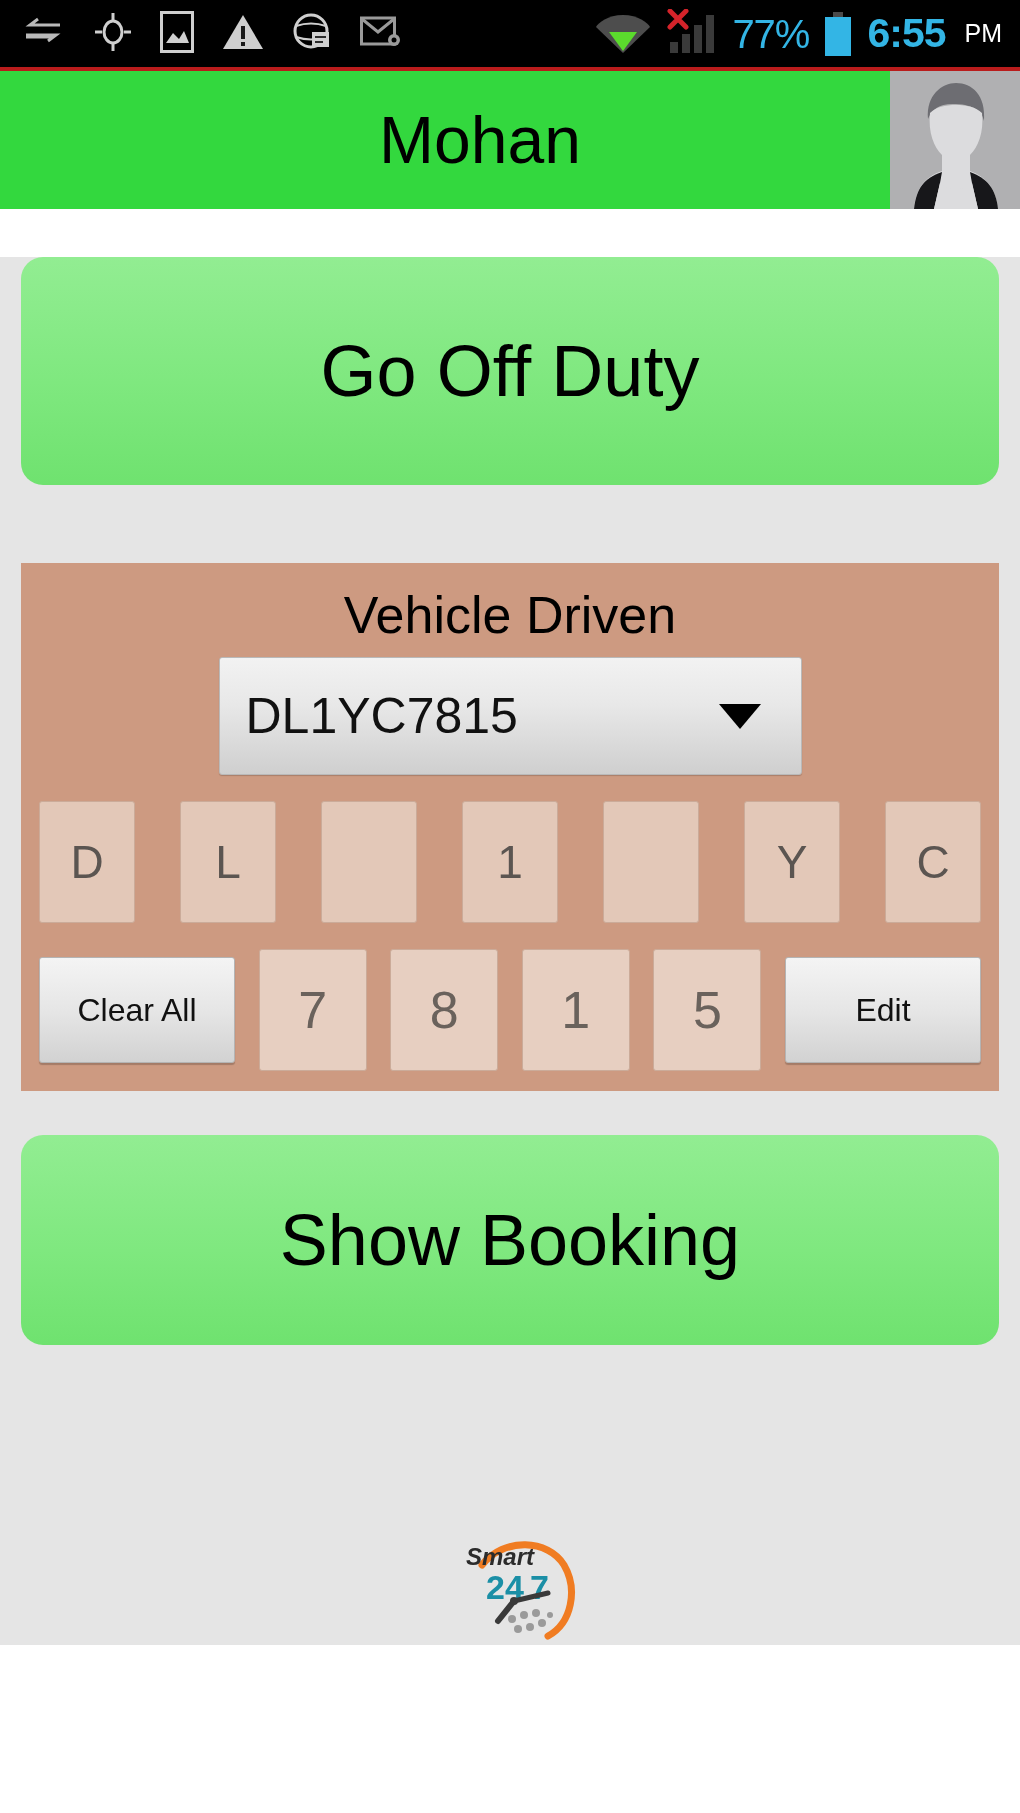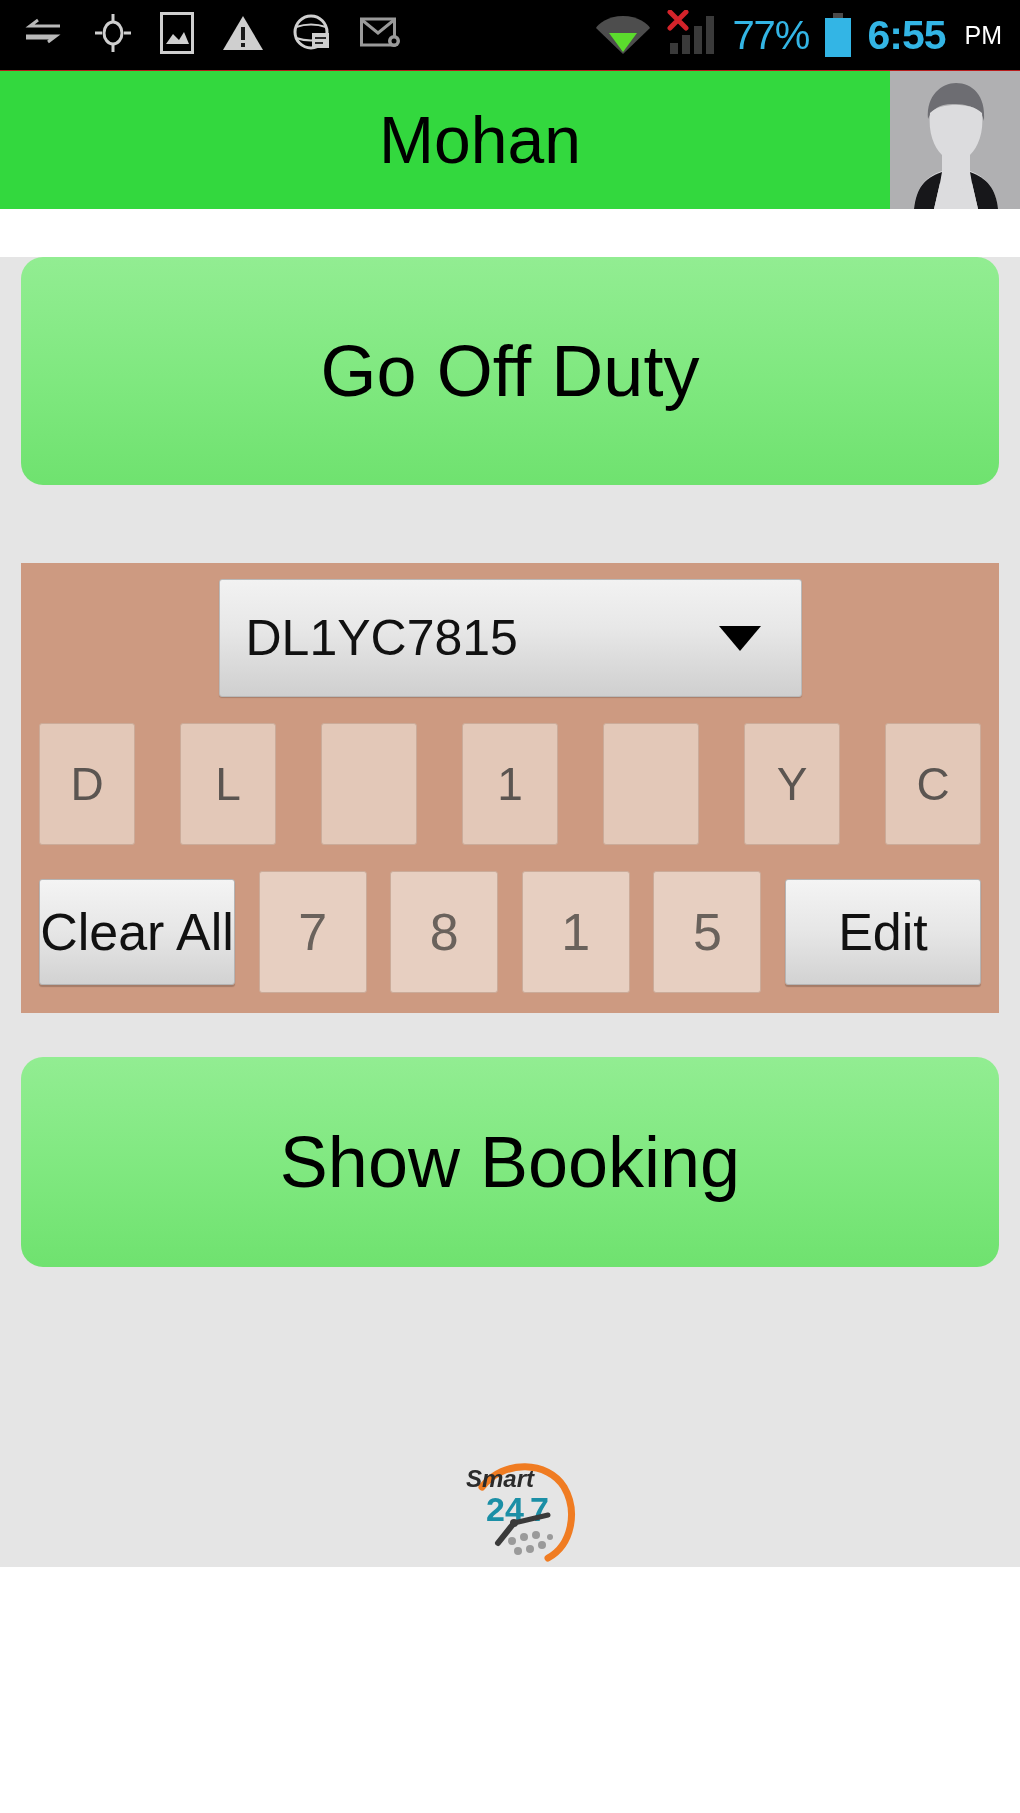--- a/index.html
+++ b/index.html
@@ -9,21 +9,21 @@
     font-family:"Liberation Sans", sans-serif;
     overflow:hidden;
   }
 
   
   .statusbar{
     height:71px; width:100%;
     background:#000000;
     display:flex; align-items:center;
     padding:0 18px 0 22px;
-    border-bottom:1px solid #b91c1c;
+    border-bottom:4px solid #b91c1c;
   }
   .sb-left{ display:flex; align-items:center; gap:28px; flex:1; }
   .sb-right{ display:flex; align-items:center; gap:14px; }
   .sb-ico{ display:block; }
   .sb-pct{
     color:#33b5e5; font-size:40px; font-weight:400;
     letter-spacing:-1px; line-height:1;
   }
   .sb-time{
     color:#33b5e5; font-size:41px; font-weight:700;
@@ -129,21 +129,21 @@
   }
 
   .numrow{
     display:flex; align-items:center; justify-content:space-between;
     margin-top:26px;
   }
   .greybtn{
     background:linear-gradient(180deg,#f4f4f4 0%,#e6e6e6 50%,#d2d2d2 100%);
     border:1px solid #b4b4b4;
     border-radius:3px;
-    font-size:52px; color:#111;
+    font-size:32px; color:#111;
     display:flex;align-items:center;justify-content:center;
     cursor:pointer;
     box-shadow:0 2px 1px rgba(0,0,0,.2);
     font-family:"Liberation Sans", sans-serif;
   }
   #clear-all{ width:196px; height:106px; }
   #edit-btn{ width:196px; height:106px; }
   .numbox{
     width:108px; height:122px;
     background:#e7cfc1;
@@ -268,20 +268,21 @@
     </svg>
   </div>
 </div>
 
 <div class="page">
 
   <button class="bigbtn" id="go-off-duty">Go Off Duty</button>
 
   <div class="vpanel">
 
+    <div class="vpanel-title">Vehicle Driven</div>
 
     <div class="vselect">
       <span class="vselect-val">DL1YC7815</span>
       <span class="caret"></span>
     </div>
 
     <div class="charrow">
       <div class="charbox">D</div>
       <div class="charbox">L</div>
       <div class="charbox"></div>

